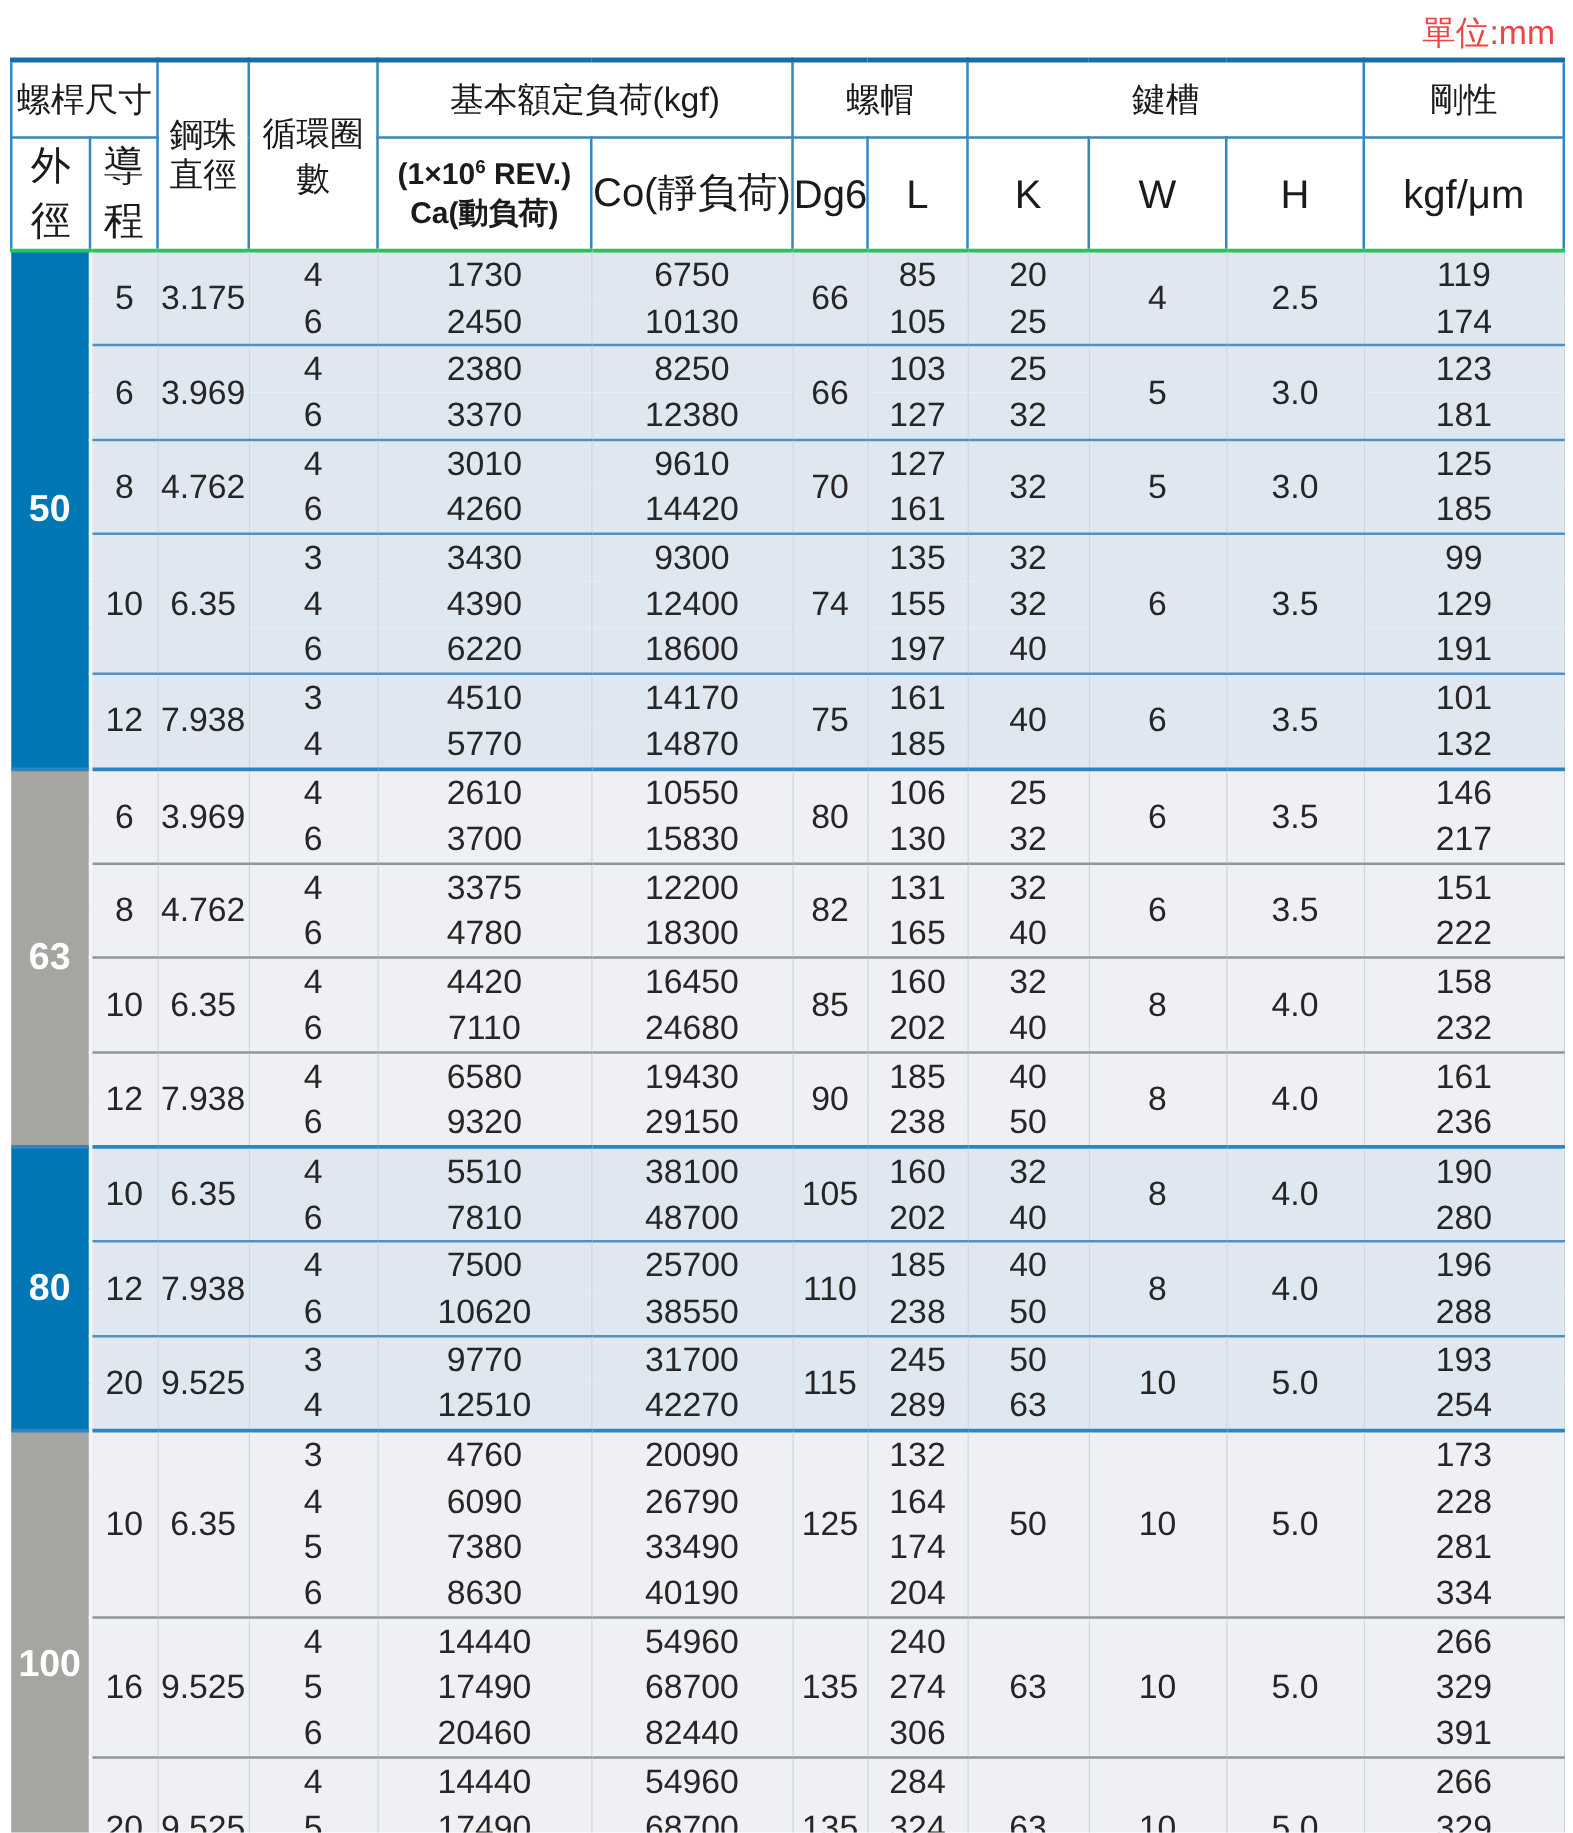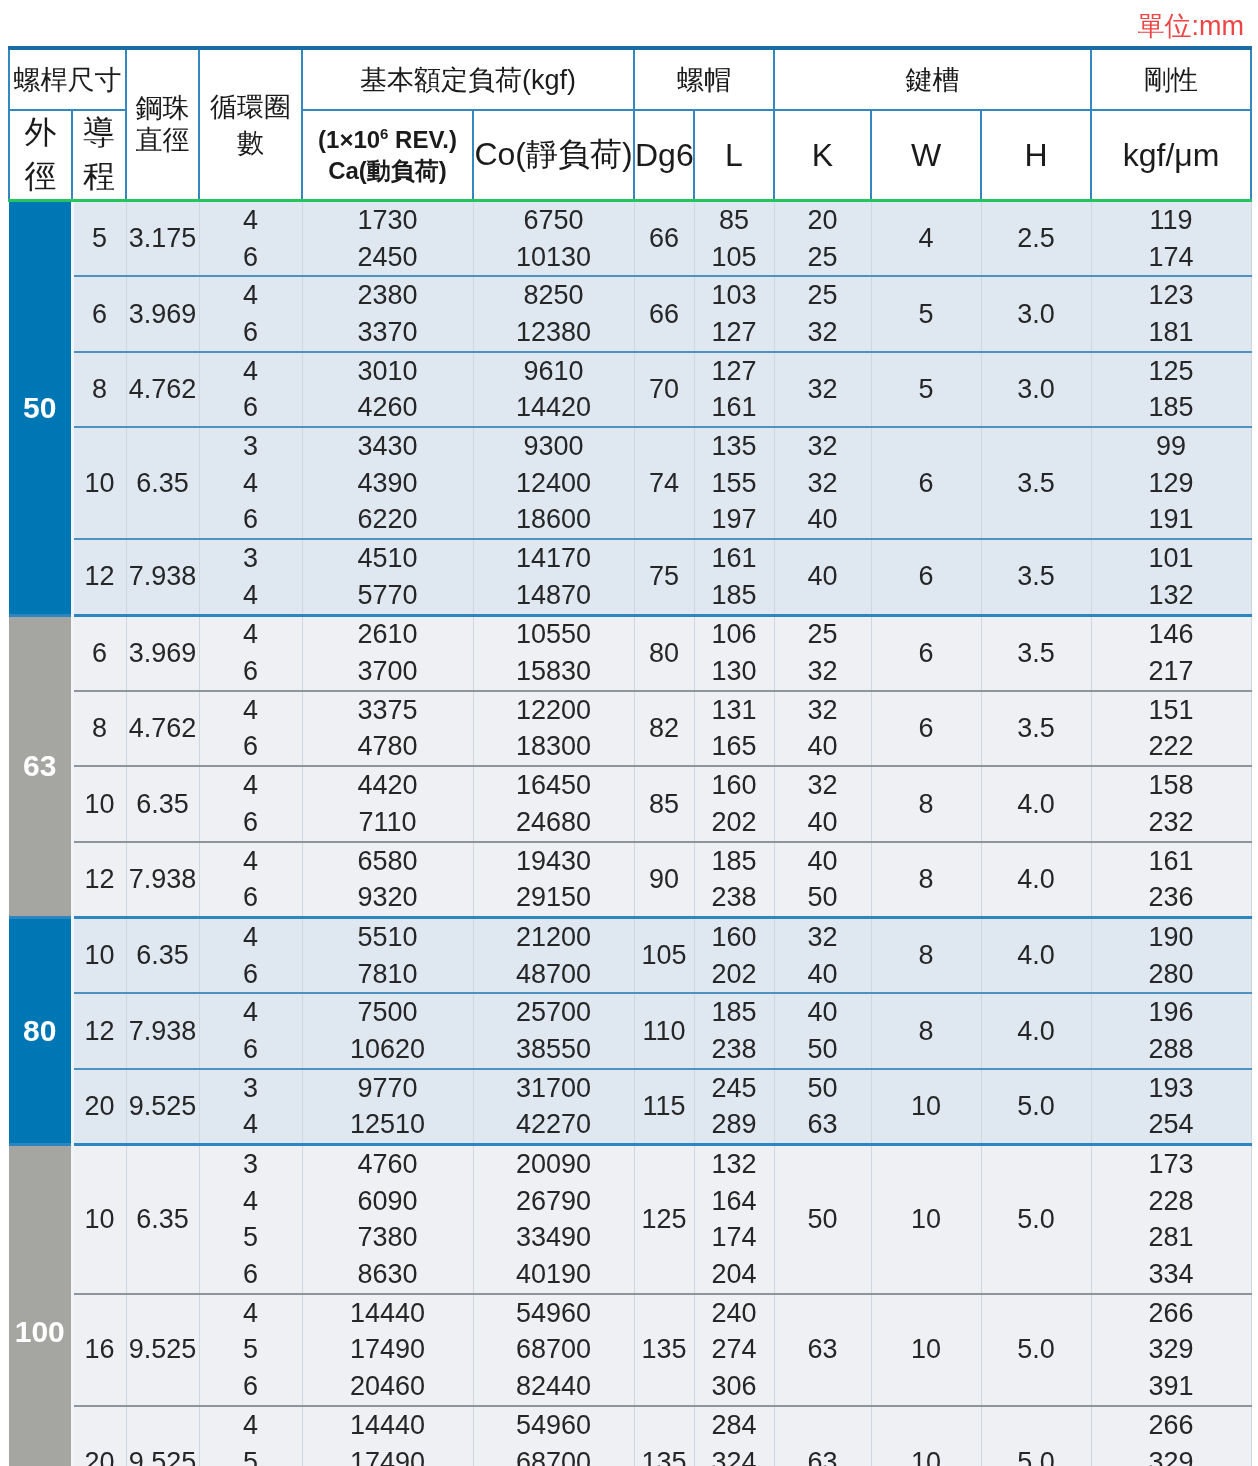--- a/index.html
+++ b/index.html
@@ -291,21 +291,21 @@
         <td class="c-l">238</td>
         <td class="c-k">50</td>
         <td class="c-r">236</td>
       </tr>
       <tr class="tone-blue">
         <td class="sec-label bg-blue sec-top" rowspan="6">80</td>
         <td class="c-lead sec-top" rowspan="2">10</td>
         <td class="c-ball sec-top" rowspan="2">6.35</td>
         <td class="c-circ sec-top">4</td>
         <td class="c-ca sec-top">5510</td>
-        <td class="c-co sec-top">21200</td>
+        <td class="c-co sec-top">38100</td>
         <td class="c-dg6 sec-top" rowspan="2">105</td>
         <td class="c-l sec-top">160</td>
         <td class="c-k sec-top">32</td>
         <td class="c-w sec-top" rowspan="2">8</td>
         <td class="c-h sec-top" rowspan="2">4.0</td>
         <td class="c-r sec-top">190</td>
       </tr>
       <tr class="tone-blue">
         <td class="c-circ">6</td>
         <td class="c-ca">7810</td>

